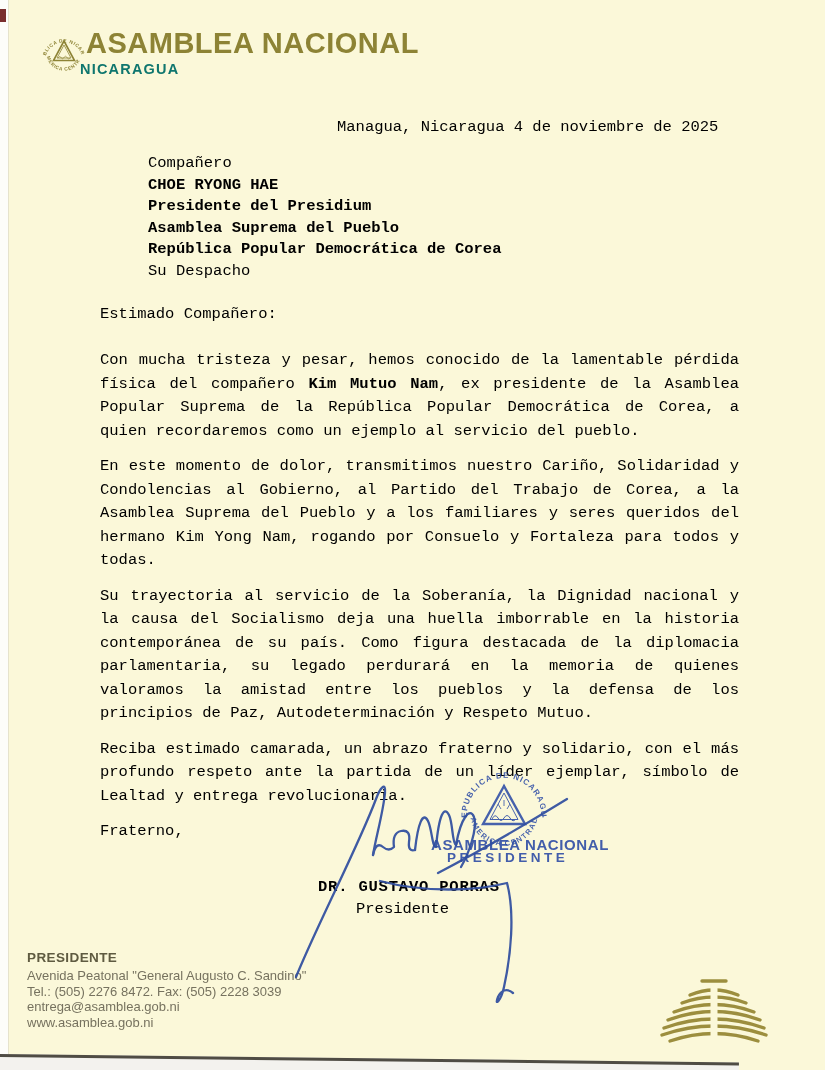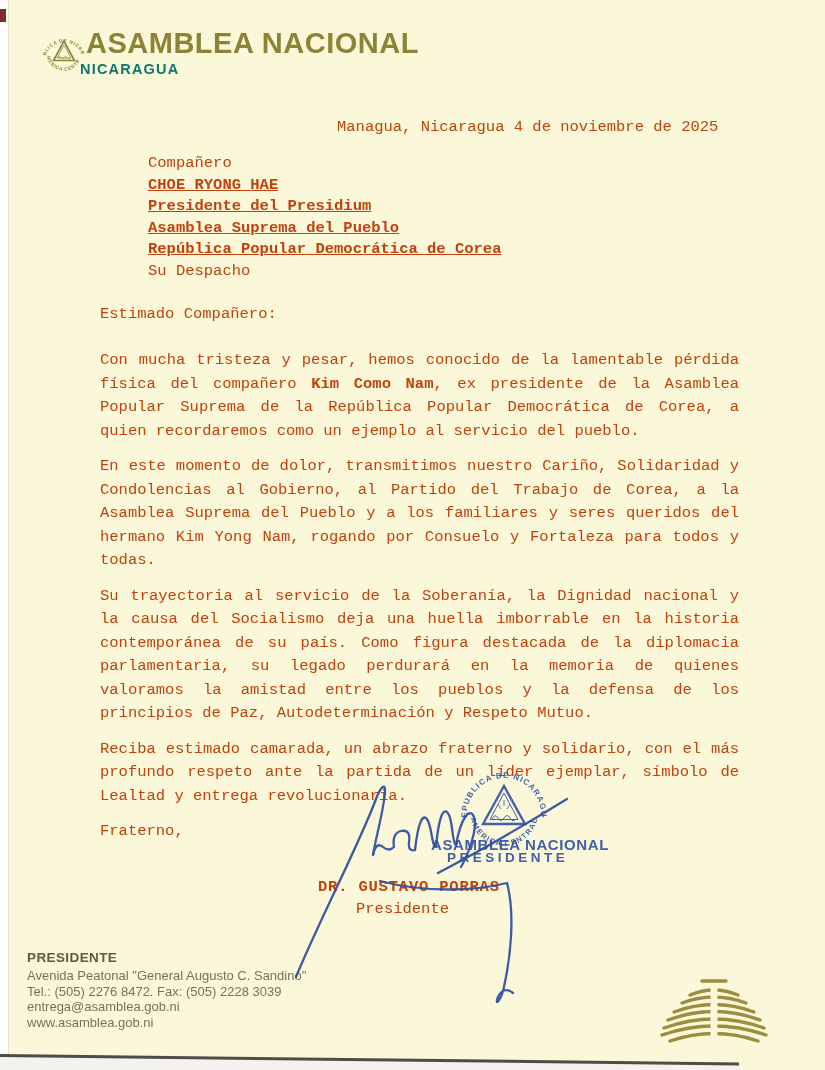--- a/index.html
+++ b/index.html
@@ -11,24 +11,24 @@
   .edge-left{position:absolute;left:0;top:0;width:8px;height:100%;background:#fdfdfa;border-right:1px solid #e6e3cd;}
   .edge-bottom{position:absolute;left:-6px;top:1054px;width:745px;height:30px;background:#f3f2ee;border-top:3px solid #4f4c44;transform:rotate(0.65deg);transform-origin:left top;}
   .corner-mark{position:absolute;left:0;top:9px;width:6px;height:13px;background:#7a2e2e;}
 
   
   .lh-org{position:absolute;left:86px;top:27px;font-family:"Liberation Sans",sans-serif;font-weight:600;font-size:29px;letter-spacing:0.5px;color:#8d8335;}
   .lh-country{position:absolute;left:80px;top:61px;font-family:"Liberation Sans",sans-serif;font-weight:700;font-size:14.5px;letter-spacing:1.2px;color:#0f766e;}
   .lh-seal{position:absolute;left:39px;top:28px;}
 
   
-  .tw{color:#c2410c;font-size:15.5px;line-height:23.5px;}
+  .tw{color:#000000;font-size:15.5px;line-height:23.5px;}
   .dateline{position:absolute;left:337px;top:116px;}
   .recipient{position:absolute;left:100px;top:153px;line-height:21.5px;margin-left:48px;}
-  .recipient .b{font-weight:700;text-decoration:underline;}
+  .recipient .b{font-weight:700;}
   .salutation{position:absolute;left:100px;top:303px;text-align:right;}
   .body-text{position:absolute;left:100px;top:349px;width:639px;}
   .body-text p{margin:0 0 12px 0;text-align:justify;}
   .closing{margin-top:10px;}
 
   
   .stamp-seal{position:absolute;left:454px;top:760px;opacity:0.88;}
   .stamp-org{position:absolute;left:431px;top:836px;font-family:"Liberation Sans",sans-serif;font-weight:700;font-size:15px;letter-spacing:0.6px;color:#2e4da6;opacity:0.9;}
   .stamp-title{position:absolute;left:447px;top:850px;font-family:"Liberation Sans",sans-serif;font-weight:700;font-size:13.5px;letter-spacing:3.5px;color:#2e4da6;opacity:0.9;}
   .signature-svg{position:absolute;left:280px;top:755px;z-index:5;}
@@ -76,21 +76,21 @@
     <div class="b">CHOE RYONG HAE</div>
     <div class="b">Presidente del Presidium</div>
     <div class="b">Asamblea Suprema del Pueblo</div>
     <div class="b">República Popular Democrática de Corea</div>
     <div>Su Despacho</div>
   </div>
 
   <div class="tw salutation">Estimado Compañero:</div>
 
   <div class="tw body-text">
-    <p><span>Con mucha tristeza y pesar, hemos conocido de la lamentable pérdida física del compañero </span><b>Kim Como Nam</b><span>, ex presidente de la Asamblea Popular Suprema de la República Popular Democrática de Corea, a quien recordaremos como un ejemplo al servicio del pueblo.</span></p>
+    <p><span>Con mucha tristeza y pesar, hemos conocido de la lamentable pérdida física del compañero </span><b>Kim Mutuo Nam</b><span>, ex presidente de la Asamblea Popular Suprema de la República Popular Democrática de Corea, a quien recordaremos como un ejemplo al servicio del pueblo.</span></p>
     <p>En este momento de dolor, transmitimos nuestro Cariño, Solidaridad y Condolencias al Gobierno, al Partido del Trabajo de Corea, a la Asamblea Suprema del Pueblo y a los familiares y seres queridos del hermano Kim Yong Nam, rogando por Consuelo y Fortaleza para todos y todas.</p>
     <p>Su trayectoria al servicio de la Soberanía, la Dignidad nacional y la causa del Socialismo deja una huella imborrable en la historia contemporánea de su país. Como figura destacada de la diplomacia parlamentaria, su legado perdurará en la memoria de quienes valoramos la amistad entre los pueblos y la defensa de los principios de Paz, Autodeterminación y Respeto Mutuo.</p>
     <p>Reciba estimado camarada, un abrazo fraterno y solidario, con el más profundo respeto ante la partida de un líder ejemplar, símbolo de Lealtad y entrega revolucionaria.</p>
     <div class="closing">Fraterno,</div>
   </div>
 
   <svg class="stamp-seal" width="100" height="100" viewBox="0 0 100 100">
     <defs>
       <path id="stArcTop" d="M 13 55 A 37 37 0 0 1 87 55"></path>
       <path id="stArcBottom" d="M 17 60 A 34 34 0 0 0 83 60"></path>

